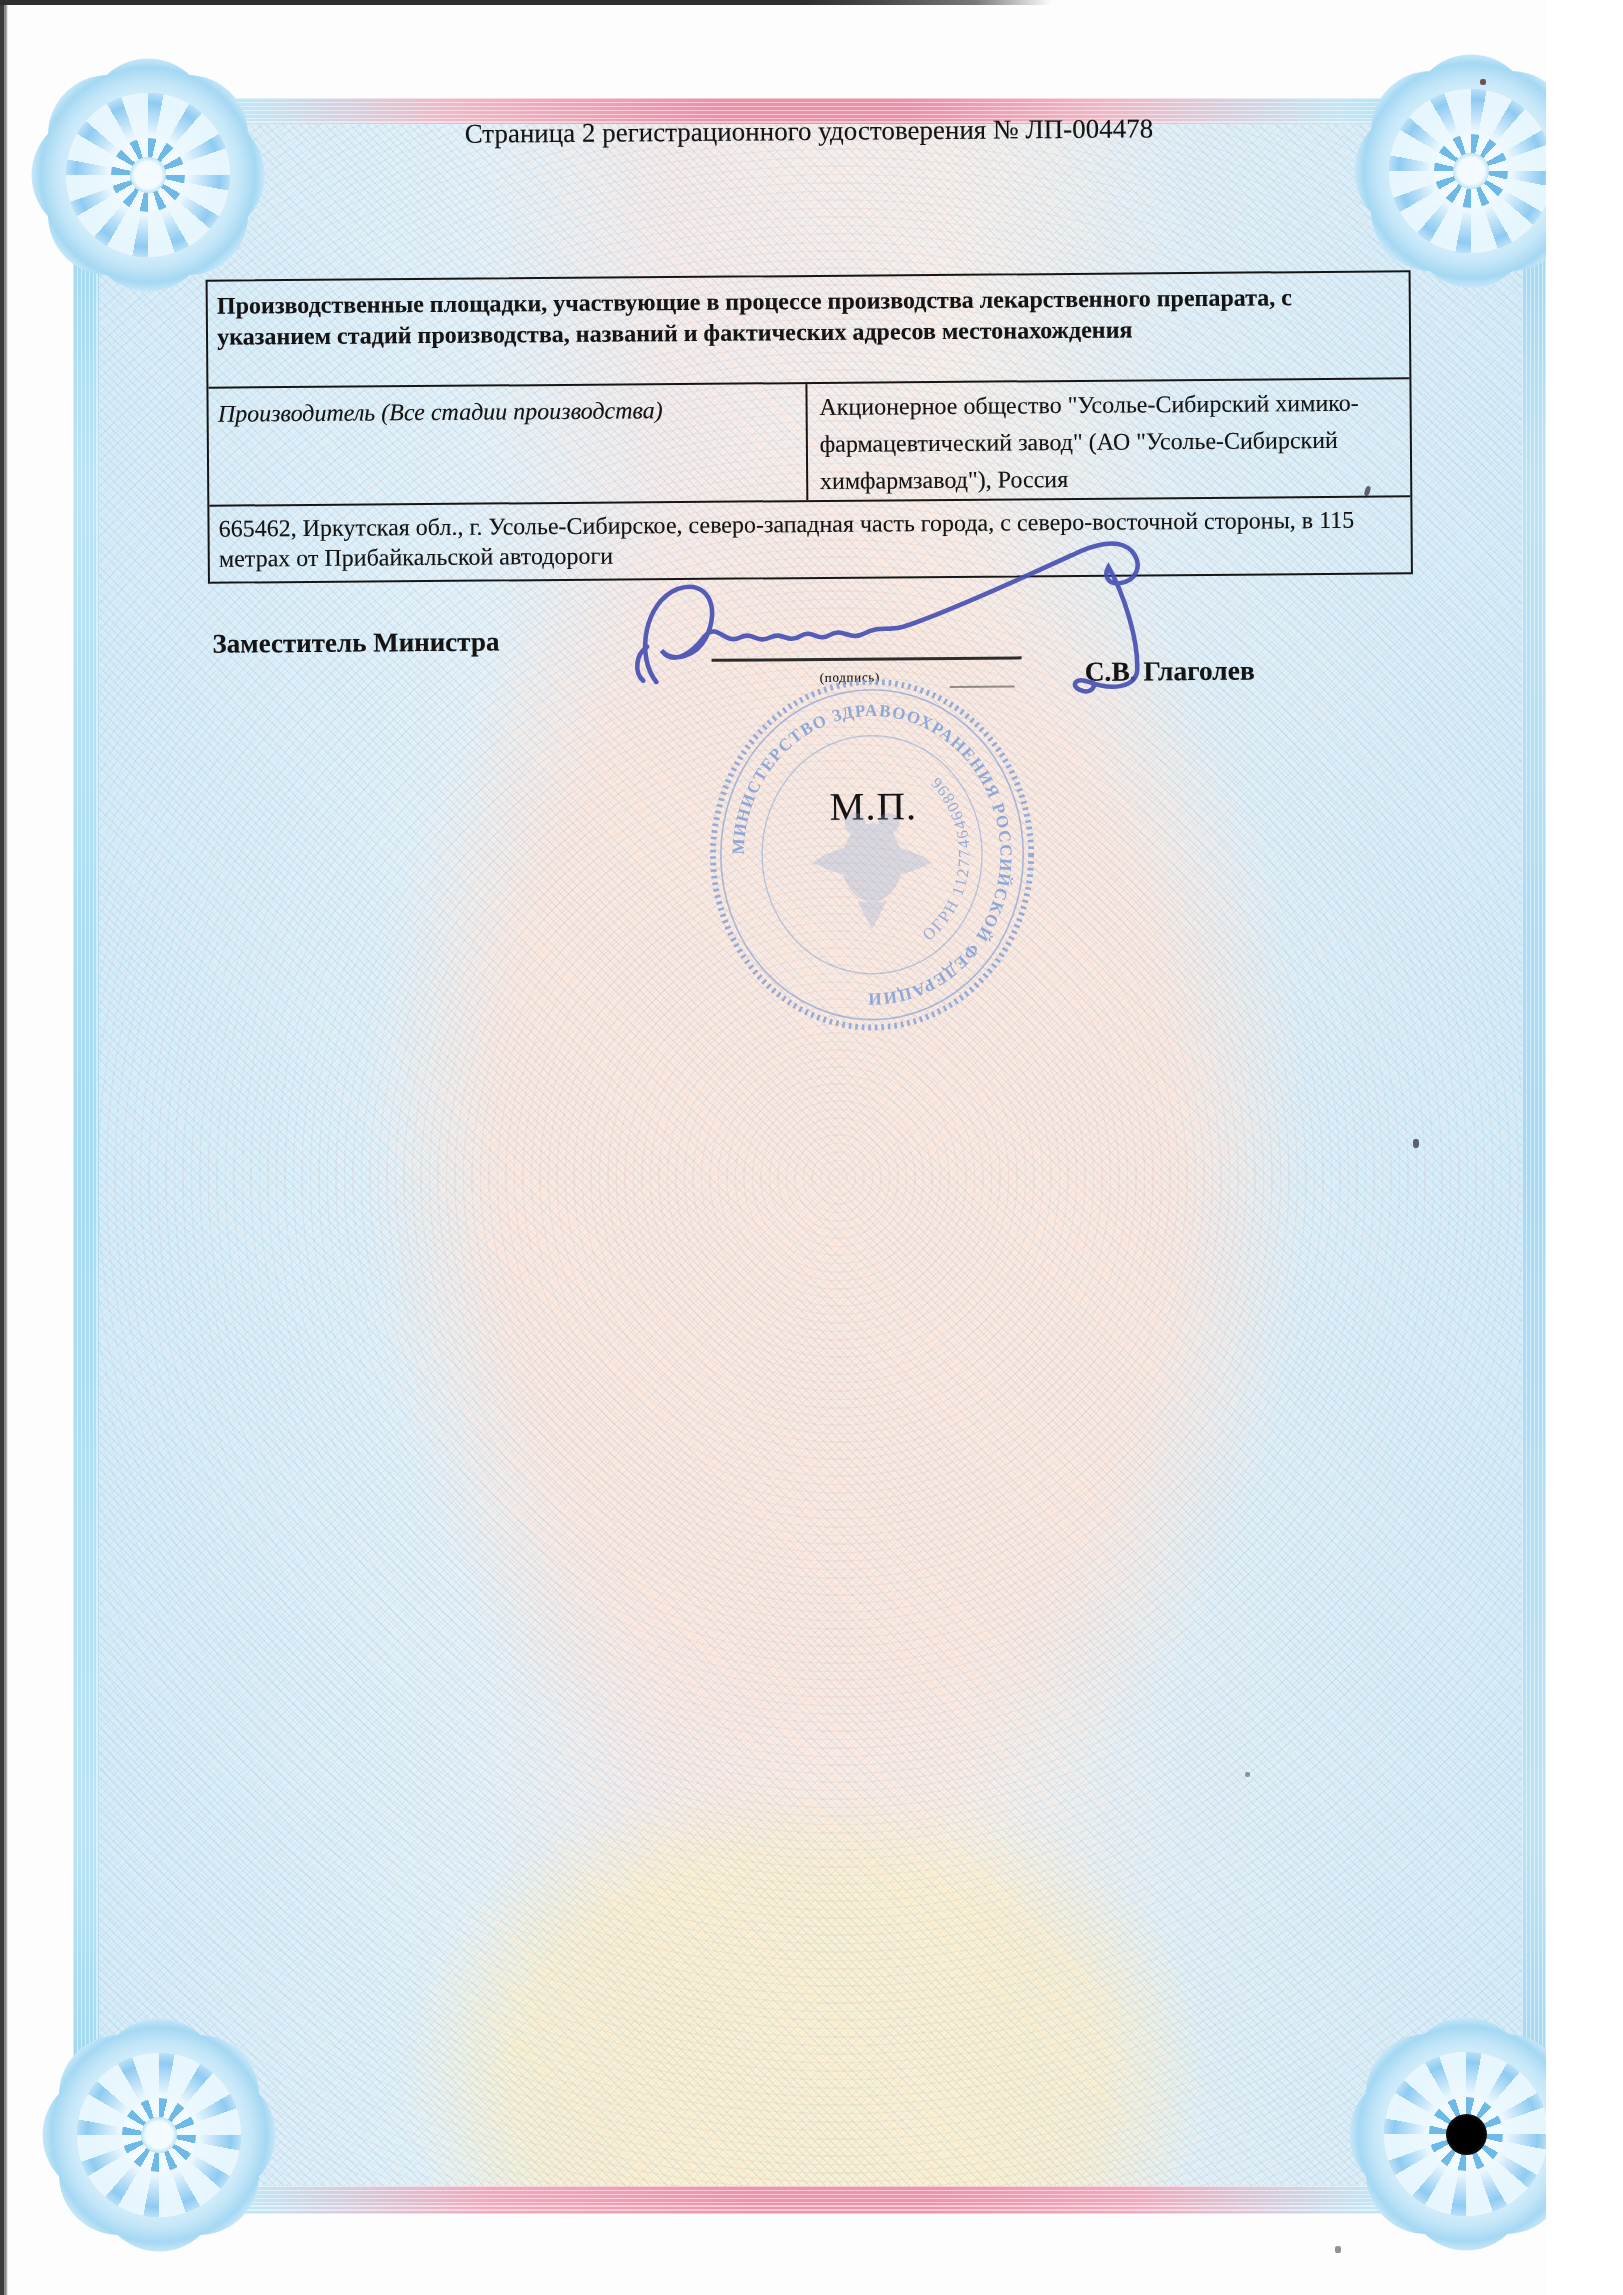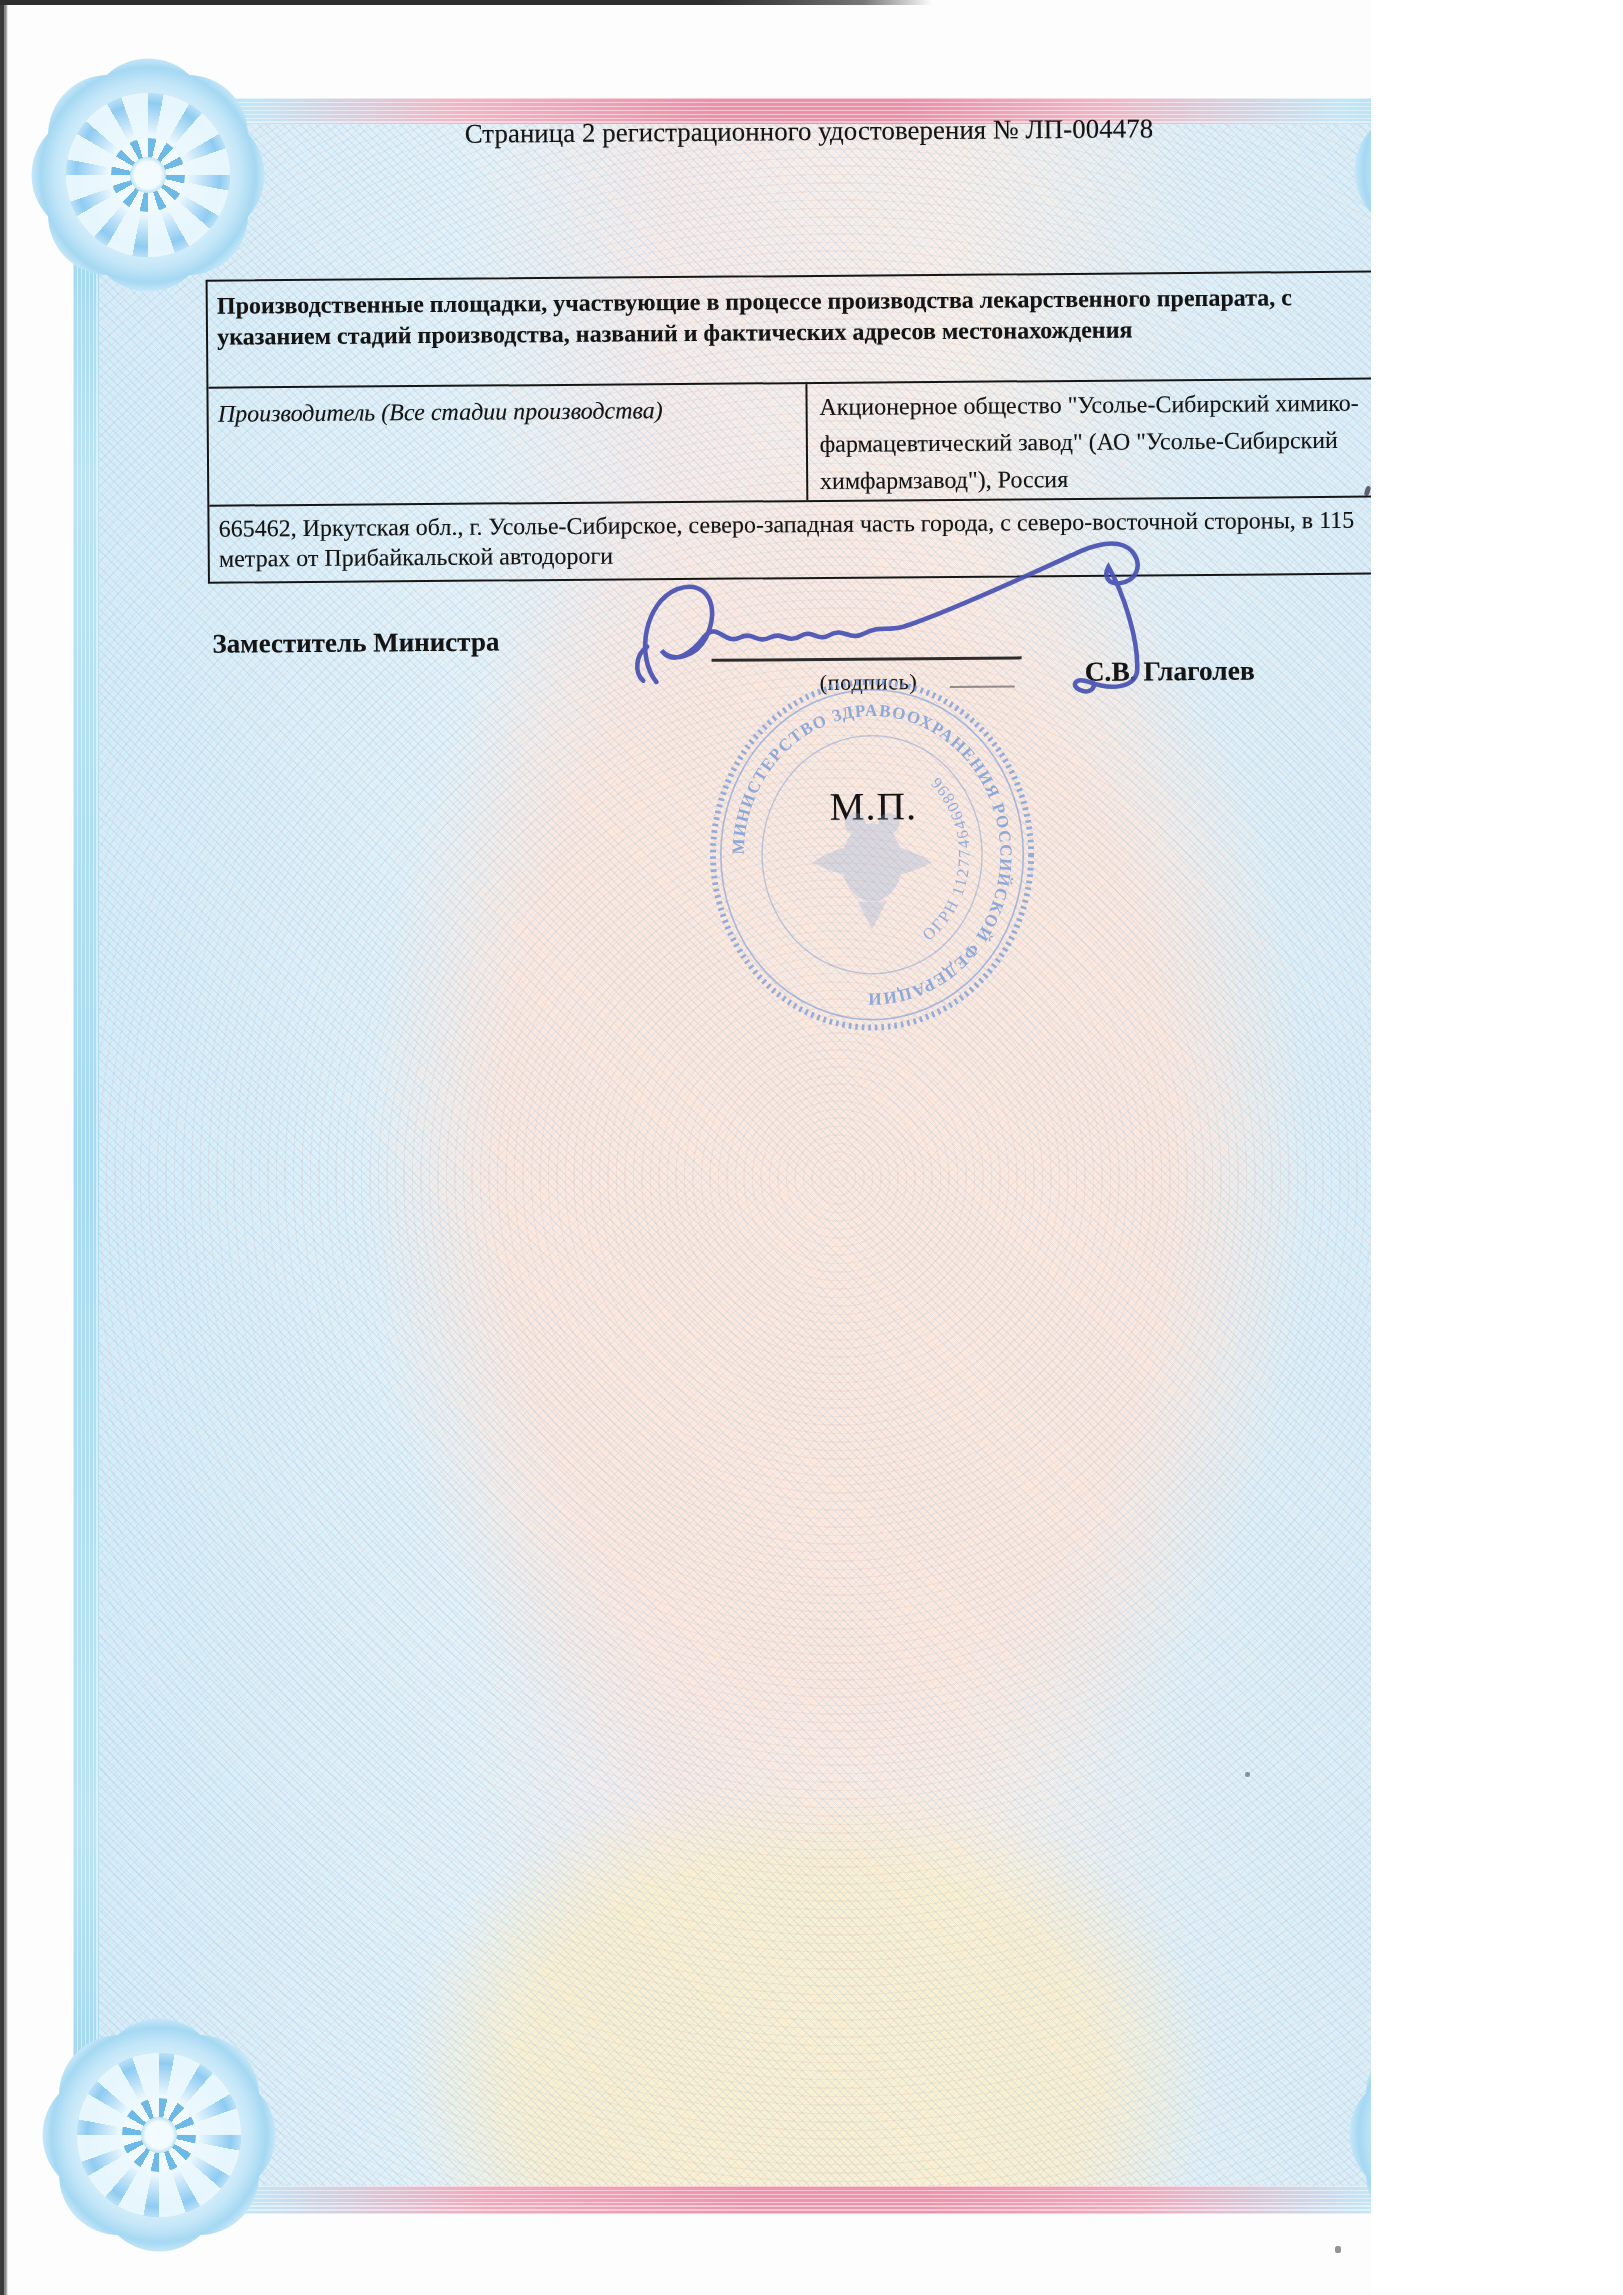--- a/index.html
+++ b/index.html
@@ -1,17 +1,17 @@
 <!DOCTYPE html>
 <html style="font-size:10.5px"><head>
 <meta charset="utf-8">
 <style>
   html,body{margin:0;padding:0;background:#ffffff;}
   .page{
-    position:relative;width:1371px;height:2295px;overflow:hidden;
+    position:relative;width:1546px;height:2295px;overflow:hidden;
     background:#fdfdfd;
     font-family:"Liberation Serif","DejaVu Serif",serif;
     color:#141414;
   }
   
   .scan-edge-left{position:absolute;left:0;top:0;width:7.9px;height:100%;
     background:linear-gradient(90deg,#3a3a3a 0 3.9px,#8a8a8a 3.9px 5.9px,rgba(160,160,160,0) 7.9px);}
   .scan-edge-top{position:absolute;left:0;top:0;width:100%;height:4.6px;
     background:linear-gradient(90deg,#2f2f2f 0 52%,#4a4a4a 57%,#777 63%,rgba(200,200,200,0) 68%);}
   
@@ -65,21 +65,21 @@
     font-weight:700;font-size:24px;line-height:31px;}
   .t-mid{display:flex;border-top:2.6px solid #161616;border-bottom:2.6px solid #161616;
     box-sizing:border-box;height:120px;overflow:hidden;}
   .t-mid-left{box-sizing:border-box;width:599px;border-right:2.6px solid #161616;
     font-style:italic;font-size:24px;line-height:29px;padding:10.5px 13px 0 9.2px;}
   .t-mid-right{flex:1;font-size:24px;line-height:37px;padding:5.2px 10.5px 0 11.8px;}
   .t-foot{box-sizing:border-box;height:75px;overflow:hidden;
     font-size:24px;line-height:30px;padding:6.5px 11.8px 0 9.2px;}
   .sig-title{left:211px;top:624px;font-size:27px;font-weight:700;}
   .sig-line{position:absolute;left:710px;top:658px;width:310px;height:2.6px;background:#2c2c2c;}
-  .sig-caption{left:818px;top:670px;font-size:22px;letter-spacing:0.7px;}
+  .sig-caption{left:818px;top:670px;font-size:13px;letter-spacing:0.7px;}
   .sig-name{left:1083px;top:658px;font-size:27.5px;font-weight:700;}
   .mp-mark{left:827px;top:784px;font-size:39px;letter-spacing:1.3px;}
   .sig-dash{position:absolute;left:948px;top:687px;width:65px;height:2px;background:rgba(50,50,50,.5);}
   
   .stamp-svg{position:absolute;left:694px;top:666px;width:364px;height:380px;filter:blur(0.5px);}
   .sig-svg{position:absolute;left:614px;top:516px;width:576px;height:196px;filter:blur(0.3px);}
   .punch-dot{position:absolute;left:1446px;top:2114px;width:41px;height:41px;border-radius:50%;
     background:radial-gradient(circle,#000 0 58%,#1c1c1c 78%,rgba(30,30,30,.4) 92%,rgba(30,30,30,0) 100%);}
   .speck{position:absolute;background:rgba(45,45,55,.72);border-radius:40%;}
   .speck-a{left:1413px;top:1139px;width:5.9px;height:8.5px;}

